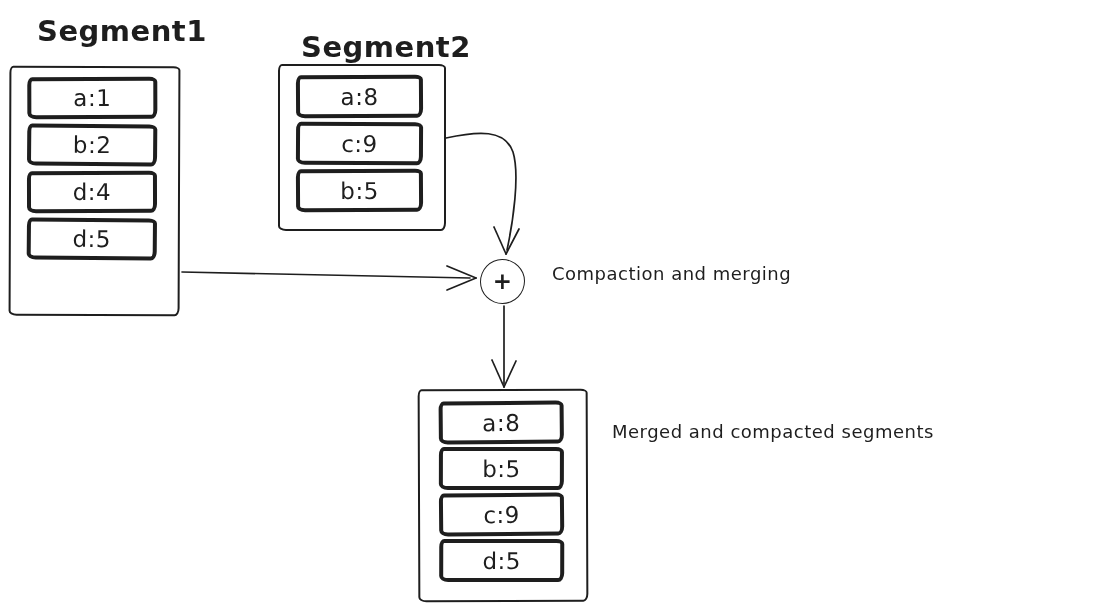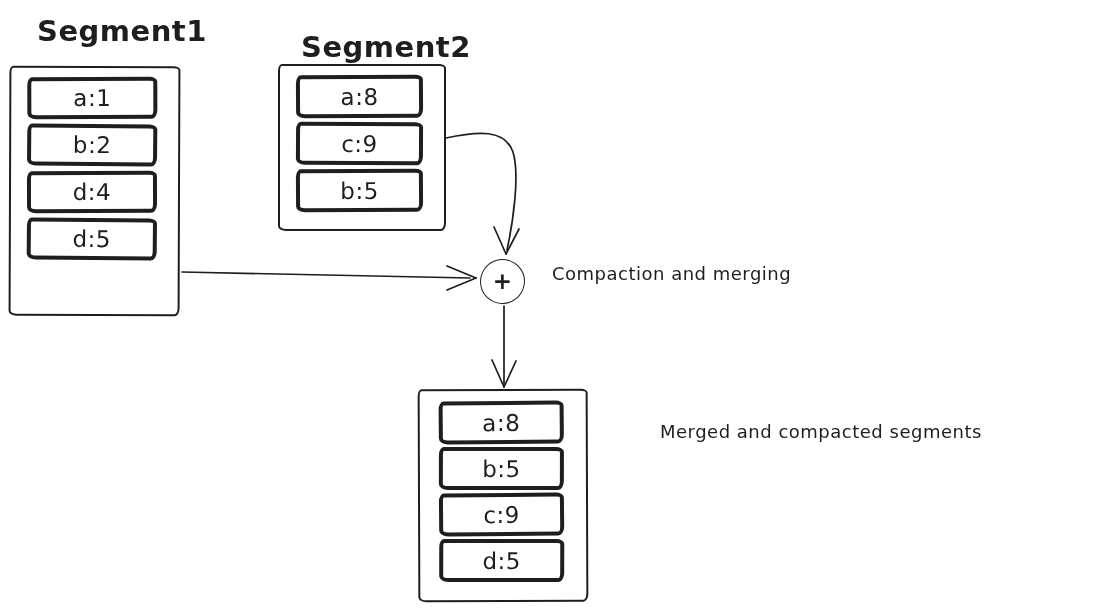--- a/index.html
+++ b/index.html
@@ -63,21 +63,21 @@
   #seg2-box .row:first-child { margin-top: 9px; }
 
   
   #merged-box { left: 418px; top: 389px; width: 170px; height: 213px; transform: rotate(-0.2deg); }
   #merged-box .row { width: 125px; height: 43px; margin: 0 0 3px 19px; }
   #merged-box .row:first-child { margin-top: 10px; }
 
   #lbl-seg1   { left: 37px;  top: 14px; }
   #lbl-seg2   { left: 301px; top: 14px; margin-top: 16px; }
   #lbl-merge  { left: 552px; top: 263px; }
-  #lbl-merged { left: 660px; top: 421px; }
+  #lbl-merged { left: 612px; top: 421px; }
 
   .plus-circle {
     position: absolute;
     left: 480px; top: 259px;
     width: 45px; height: 45px;
     border: 1.7px solid #1e1e1e;
     border-radius: 49% 51% 50% 50% / 51% 49% 51% 49%;
     background: #ffffff;
     display: flex;
     align-items: center;

